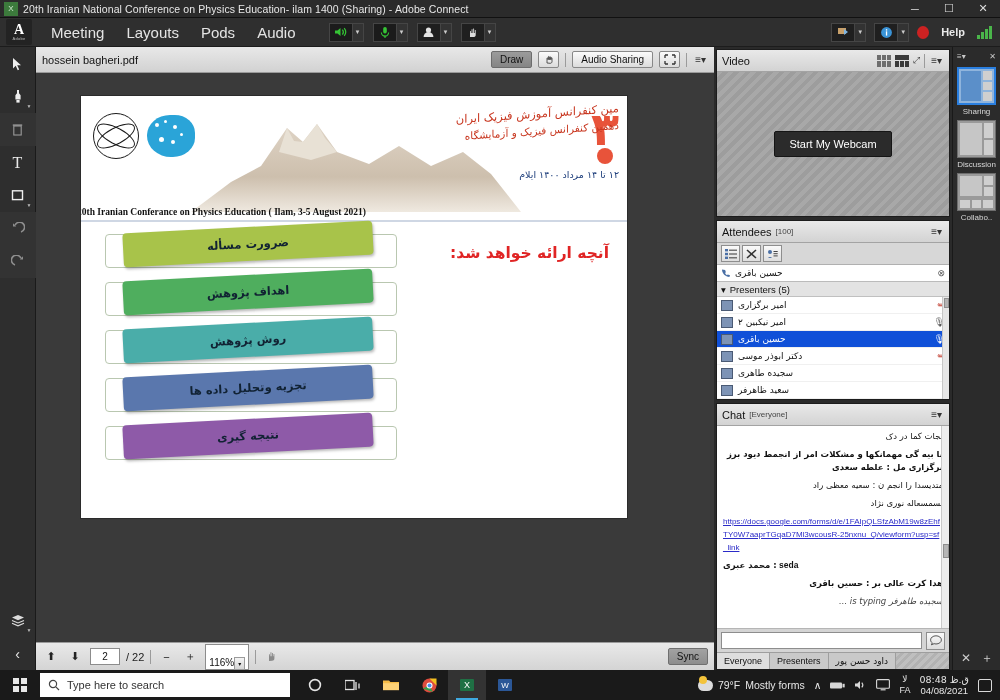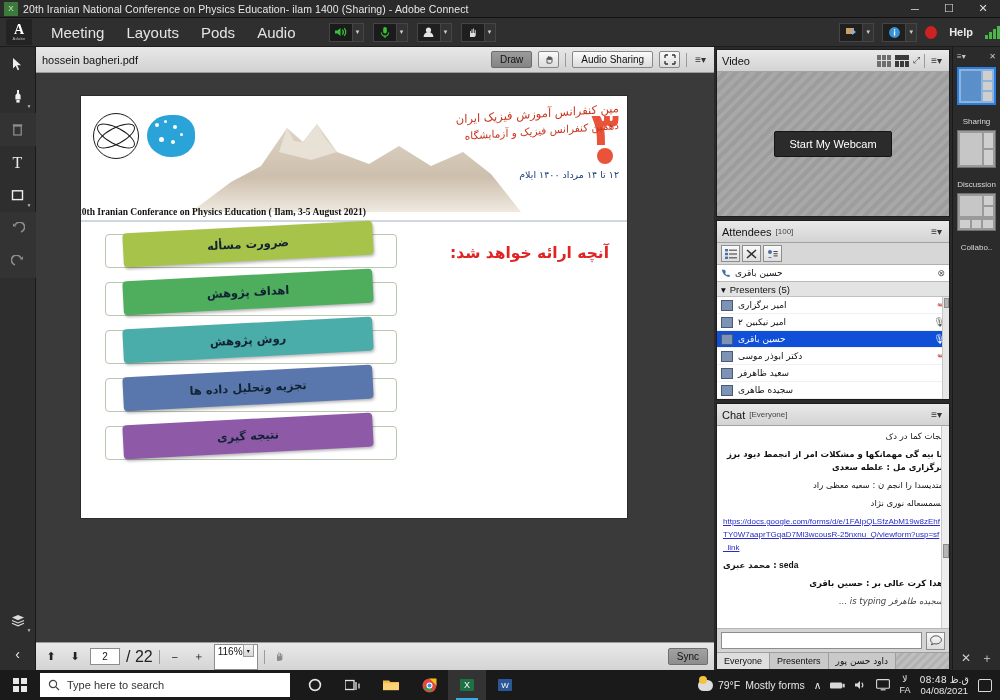--- a/index.html
+++ b/index.html
@@ -39,21 +39,21 @@
   .mi{ padding:0 11px; height:29px; display:flex; align-items:center;
        font-size:15px; color:#e4e4e4; cursor:default;}
   .ac-tools{ display:flex; align-items:center; margin-left:22px; gap:9px;}
   .tgrp{ display:flex; align-items:stretch; height:19px; }
   .tbtn{ width:24px; height:19px; background:#1f1f1f; border:1px solid #454545;
          display:flex; align-items:center; justify-content:center;}
   .tbtn.on{ background:#1b1b1b; }
   .tcar{ width:11px; height:19px; background:#333; border:1px solid #454545;
          border-left:none; display:flex; align-items:center; justify-content:center;
          font-size:6px; color:#ccc;}
-  .ac-right{ margin-left:auto; display:flex; align-items:center; gap:8px; }
+  .ac-right{ margin-left:auto; display:flex; align-items:center; gap:8px; padding-right:8px;}
   .recdot{ width:12px; height:13px; border-radius:50%; background:#cc2222; }
   .helplink{ font-size:11px; color:#eaeaea; font-weight:bold; padding:0 4px;}
   .bars{ display:flex; align-items:flex-end; gap:1px; height:13px;}
   .bars i{ width:3px; background:#4ab54a; display:block;}
 
   
   .stage{ position:absolute; left:0; top:47px; width:1000px; height:623px; background:#2a2a2a;}
 
   
   .lefttools{
@@ -146,23 +146,23 @@
 
   
   .pdfbar{
     height:28px; flex:0 0 auto; background:linear-gradient(#e9e9e9,#d4d4d4);
     border-top:1px solid #9a9a9a; display:flex; align-items:center; padding:0 6px; gap:6px;
   }
   .pb-ic{ width:18px;height:18px; display:flex;align-items:center;justify-content:center;
           color:#222; font-size:11px;}
   .pnum{ width:30px;height:17px;background:#fff;border:1px solid #8c8c8c;
          display:flex;align-items:center;justify-content:center;font-size:10px;color:#111;}
-  .ptot{ font-size:16px;color:#222;}
+  .ptot{ font-size:11px;color:#222;}
   .zoomsel{ height:20px; min-width:44px; background:#fff; border:1px solid #8c8c8c;
-        display:flex;align-items:flex-end; padding:12px 3px; font-size:10px; color:#111;}
+        display:flex;align-items:flex-start; padding:12px 3px; font-size:10px; color:#111;}
   .zoomsel .cv{ flex:1 1 auto;}
   .zoomsel .ar{ width:11px;height:13px;background:linear-gradient(#f4f4f4,#d6d6d6);
         border:1px solid #9b9b9b; display:flex;align-items:center;justify-content:center;font-size:6px;}
   .syncbtn{ margin-left:auto; height:17px; padding:0 8px; font-size:10px;
       background:linear-gradient(#a2a2a2,#8d8d8d); border:1px solid #6f6f6f;
       color:#111; display:flex; align-items:center; border-radius:2px;}
 
   
   .rightcol{ position:absolute; left:714px; top:0; width:238px; height:623px;
       background:#2a2a2a; display:flex; flex-direction:column; gap:3px; padding:2px 2px 0 2px;}
@@ -247,21 +247,21 @@
   .lr-head{ height:14px; display:flex; align-items:center; justify-content:space-between;
       padding:0 4px; color:#c9c9c9; font-size:8px;}
   .lr-item{ margin:4px 4px 2px 4px; }
   .lr-thumb{ height:38px; background:#9a9a9a; border:1px solid #6d6d6d;
       display:flex; gap:2px; padding:2px;}
   .lr-item.sel .lr-thumb{ border:2px solid #2a7fe0; background:#8fb4dc;}
   .lr-main{ flex:1 1 auto; background:#b9c8dc;}
   .lr-item.sel .lr-main{ background:#5b8fc9;}
   .lr-side{ width:9px; display:flex; flex-direction:column; gap:2px;}
   .lr-side i{ flex:1 1 auto; background:#cfcfcf; display:block;}
-  .lr-label{ font-size:8px; color:#d8d8d8; text-align:center; margin-top:12px;
+  .lr-label{ font-size:8px; color:#d8d8d8; text-align:center; margin-top:2px;
       white-space:nowrap; overflow:hidden;}
   .lr-bottom{ position:absolute; left:0; bottom:0; width:48px; height:24px;
       display:flex; align-items:center; justify-content:center; gap:10px;
       color:#cfcfcf; font-size:12px;}
 
   
   .taskbar{ position:absolute; left:0; top:670px; width:1000px; height:30px;
       background:#1a1a1a; display:flex; align-items:center; }
   .winbtn{ width:40px;height:30px; display:flex;align-items:center;justify-content:center;}
   .winlogo{ width:14px;height:14px; display:grid; grid-template-columns:1fr 1fr;
@@ -642,25 +642,25 @@
             <span class="att-name">حسین باقری</span>
             <span class="att-st">🎙</span>
           </div>
           <div class="att-row">
             <span class="att-avatar"></span>
             <span class="att-name">دکتر ابوذر موسی</span>
             <span class="att-st" style="color:#c0392b">✏</span>
           </div>
           <div class="att-row">
             <span class="att-avatar"></span>
-            <span class="att-name">سعید ظاهرفر</span>
+            <span class="att-name">سجیده طاهری</span>
           </div>
           <div class="att-row">
             <span class="att-avatar"></span>
-            <span class="att-name">سجیده طاهری</span>
+            <span class="att-name">سعید ظاهرفر</span>
           </div>
           <div class="att-sb">
               <i></i>
             </div>
         </div>
       </div>
 
       <div class="pod chatpod">
         <div class="pod-head">
           <span class="pod-name">Chat</span>

